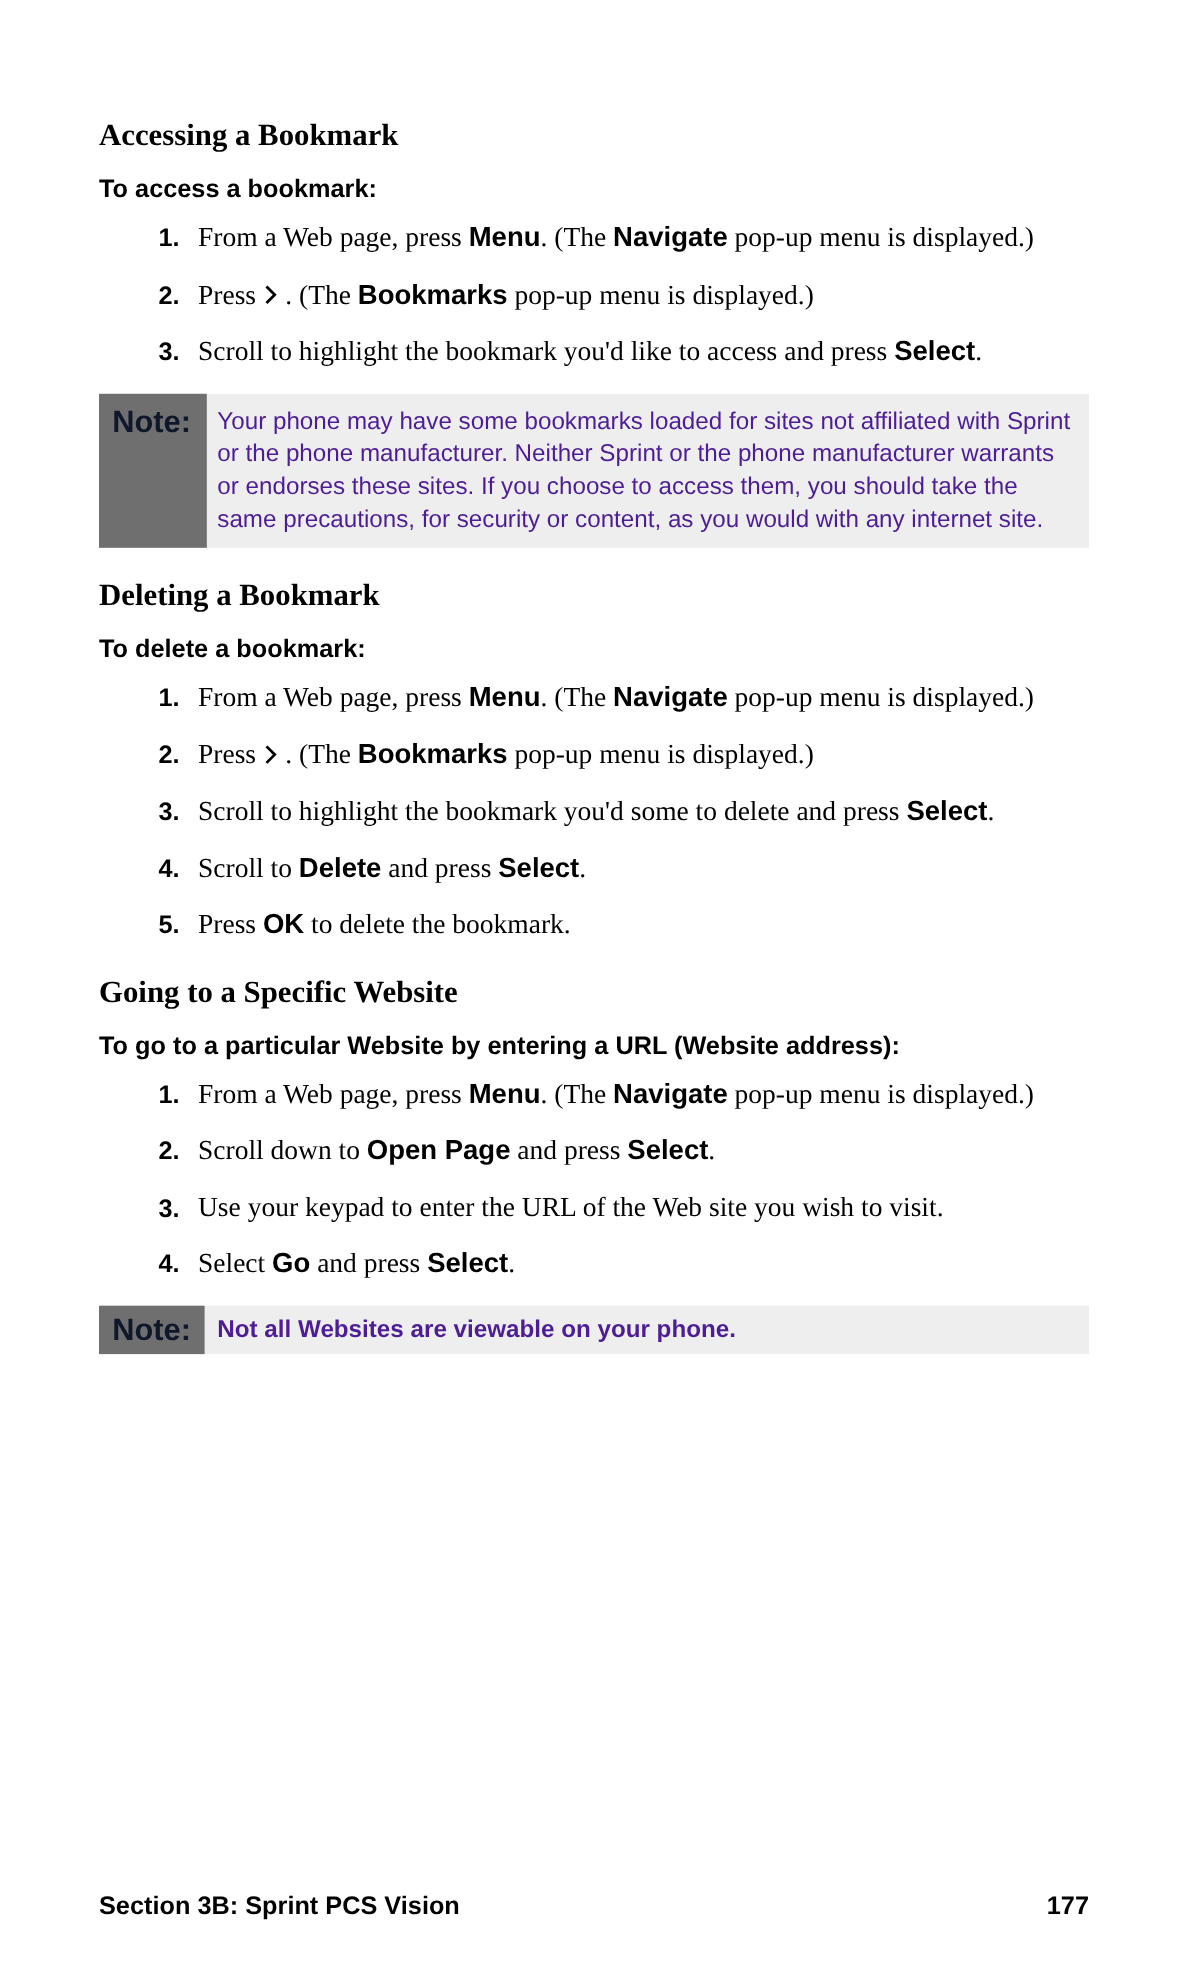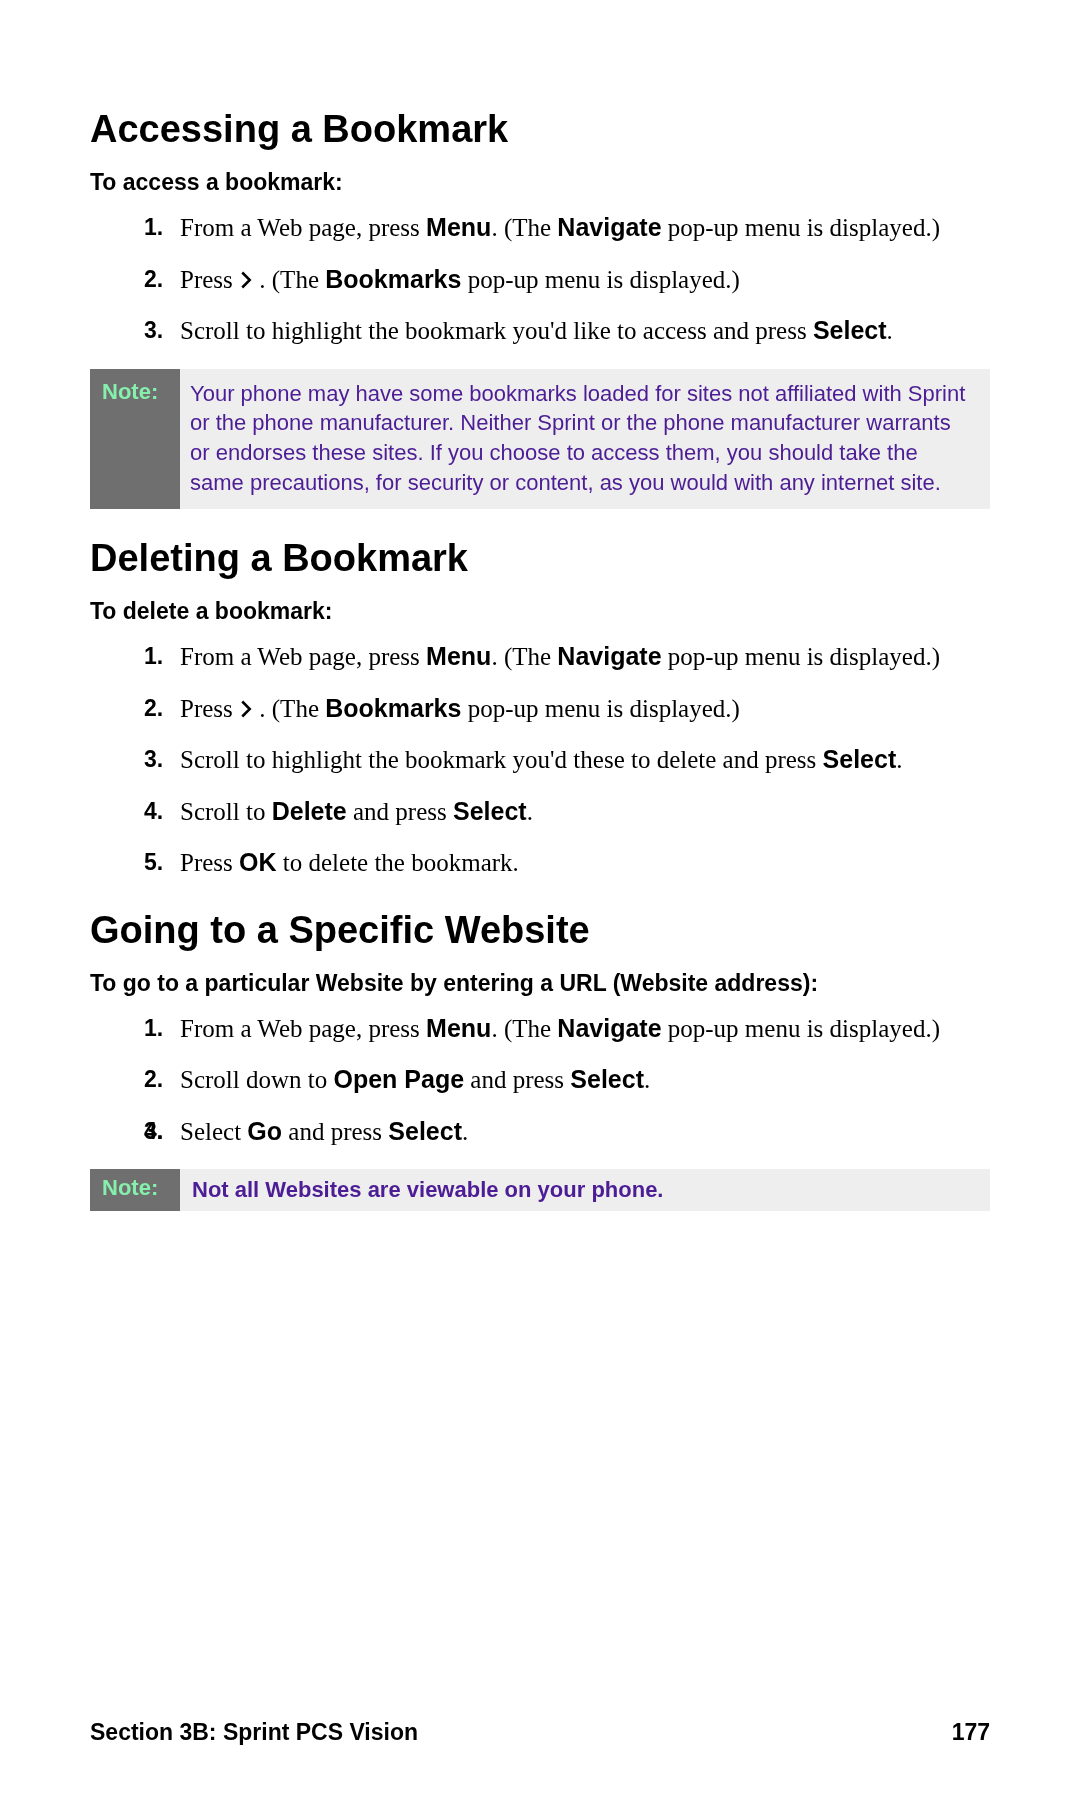--- a/index.html
+++ b/index.html
@@ -4,23 +4,23 @@
 <style>
   * { box-sizing: border-box; margin: 0; padding: 0; }
   html, body { width: 1080px; height: 1800px; background: #ffffff; }
   body {
     font-family: Georgia, 'Times New Roman', serif;
     color: #000;
     padding: 80px 90px 60px 90px;
     position: relative;
   }
   .heading {
-    font-family: Liberation Sans, sans-serif;
+    font-family: Liberation Serif, serif;
     font-weight: bold;
-    font-size: 38px;
+    font-size: 28px;
     margin-top: 28px;
     margin-bottom: 18px;
   }
   .subheading {
     font-family: Helvetica, Arial, sans-serif;
     font-weight: bold;
     font-size: 23px;
     margin-bottom: 14px;
   }
   ol {
@@ -44,23 +44,23 @@
   }
   .bold-sans { font-family: Helvetica, Arial, sans-serif; font-weight: bold; }
   .note-box {
     display: flex;
     margin: 18px 0 28px 0;
     background: #eeeeee;
     font-family: Helvetica, Arial, sans-serif;
   }
   .note-label {
     background: #6f6f6f;
-    color: #86efac;
+    color: #0f172a;
     font-weight: bold;
-    font-size: 22px;
+    font-size: 28px;
     padding: 10px 14px 10px 12px;
     flex-shrink: 0;
     min-width: 90px;
   }
   .note-body {
     font-size: 22px;
     line-height: 1.35;
     padding: 10px 16px 12px 10px;
     color: #4c1d95;
   }
@@ -116,21 +116,21 @@
     <span>From a Web page, press </span><span class="bold-sans">Menu</span><span>. (The </span><span class="bold-sans">Navigate</span><span> pop-up menu is displayed.)</span>
   </li>
   <li>
     <span class="num">2.</span>
     <span>Press </span><svg class="glyph" viewBox="0 0 10 16">
         <path d="M2 2 L8 8 L2 14" stroke="#000" stroke-width="2" fill="none"></path>
       </svg><span> . (The </span><span class="bold-sans">Bookmarks</span><span> pop-up menu is displayed.)</span>
   </li>
   <li>
     <span class="num">3.</span>
-    <span>Scroll to highlight the bookmark you'd these to delete and press </span><span class="bold-sans">Select</span><span>.</span>
+    <span>Scroll to highlight the bookmark you'd some to delete and press </span><span class="bold-sans">Select</span><span>.</span>
   </li>
   <li>
     <span class="num">4.</span>
     <span>Scroll to </span><span class="bold-sans">Delete</span><span> and press </span><span class="bold-sans">Select</span><span>.</span>
   </li>
   <li>
     <span class="num">5.</span>
     <span>Press </span><span class="bold-sans">OK</span><span> to delete the bookmark.</span>
   </li>
 </ol>
@@ -141,20 +141,21 @@
   <li>
     <span class="num">1.</span>
     <span>From a Web page, press </span><span class="bold-sans">Menu</span><span>. (The </span><span class="bold-sans">Navigate</span><span> pop-up menu is displayed.)</span>
   </li>
   <li>
     <span class="num">2.</span>
     <span>Scroll down to </span><span class="bold-sans">Open Page</span><span> and press </span><span class="bold-sans">Select</span><span>.</span>
   </li>
   <li>
     <span class="num">3.</span>
+    <span>Use your keypad to enter the URL of the Web site you wish to visit.</span>
   </li>
   <li>
     <span class="num">4.</span>
     <span>Select </span><span class="bold-sans">Go</span><span> and press </span><span class="bold-sans">Select</span><span>.</span>
   </li>
 </ol>
 
 <div class="note-box small">
   <div class="note-label">Note:</div>
   <div class="note-body">Not all Websites are viewable on your phone.</div>

